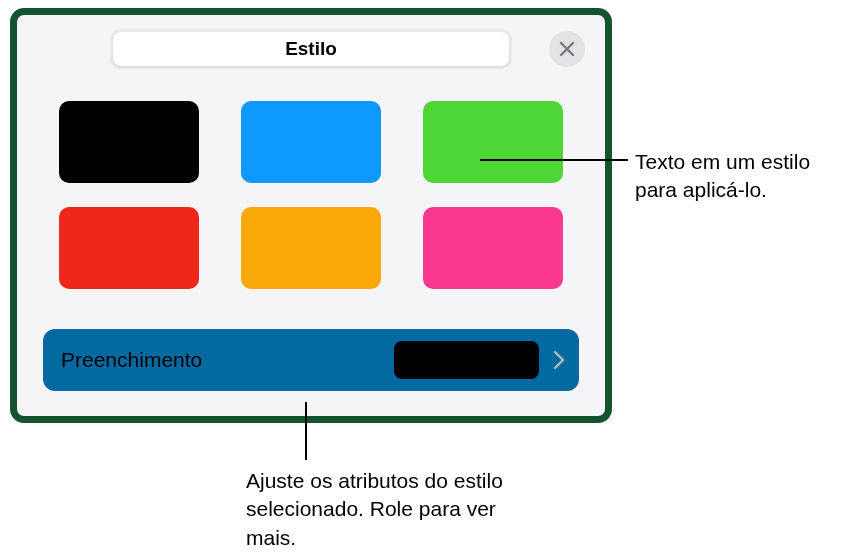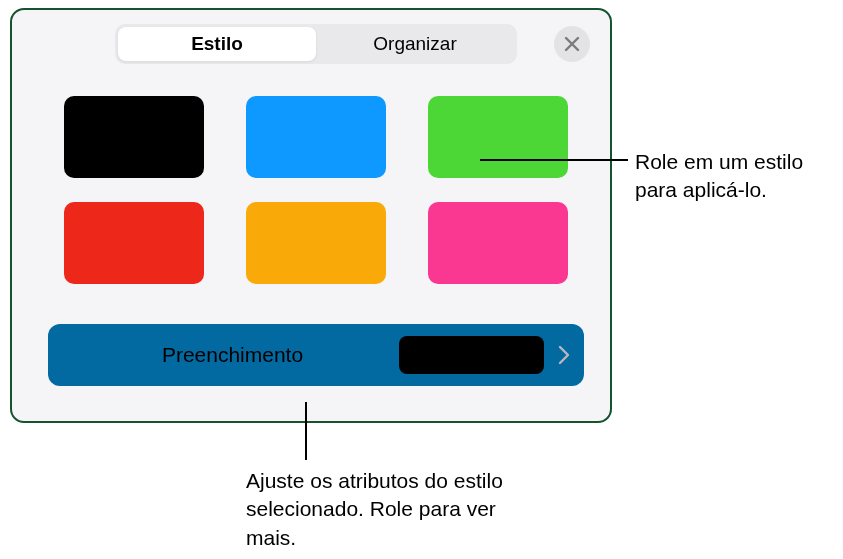--- a/index.html
+++ b/index.html
@@ -14,24 +14,23 @@
       height: 559px;
       position: relative;
     }
     .panel {
       position: absolute;
       left: 10px;
       top: 8px;
       width: 602px;
       height: 415px;
       background: #f5f5f7;
-      border: 2px solid #14532d;
+      border: 7px solid #14532d;
       border-radius: 14px;
-      padding: 14px 18px 18px 28px;
-      text-align: center;
+      padding: 14px 18px 18px 18px;
     }
     .header-row {
       display: flex;
       align-items: center;
       justify-content: center;
       position: relative;
       margin-bottom: 22px;
     }
     .segmented {
       display: flex;
@@ -135,23 +134,20 @@
 </head>
 <body>
 
 <div class="panel">
 
   <div class="header-row">
     <div class="segmented">
       <div class="seg-item active">
         <span>Estilo</span>
       </div>
-      <div class="seg-item">
-        <span>Organizar</span>
-      </div>
     </div>
     <div class="close-btn">
       <svg viewBox="0 0 16 16">
         <path d="M2 2 L14 14 M14 2 L2 14" stroke="#7a7a7e" stroke-width="2.4" stroke-linecap="round" fill="none"></path>
       </svg>
     </div>
   </div>
 
   <div class="swatch-grid">
     <div class="swatch" style="background:#000000"></div>
@@ -168,14 +164,14 @@
     <svg class="chevron" viewBox="0 0 12 20">
       <path d="M2 2 L10 10 L2 18" stroke="currentColor" stroke-width="2.4" stroke-linecap="round" stroke-linejoin="round" fill="none"></path>
     </svg>
   </div>
 
 </div>
 
 <div class="callout-line" style="left:480px; top:159px; width:148px; height:1.5px;"></div>
 <div class="callout-line" style="left:305px; top:402px; width:1.5px; height:58px;"></div>
 
-<div class="callout callout-right">Role em um estilo para aplicá-lo.</div>
+<div class="callout callout-right">Texto em um estilo para aplicá-lo.</div>
 <div class="callout callout-bottom">Ajuste os atributos do estilo selecionado. Role para ver mais.</div>
 
 </body></html>

